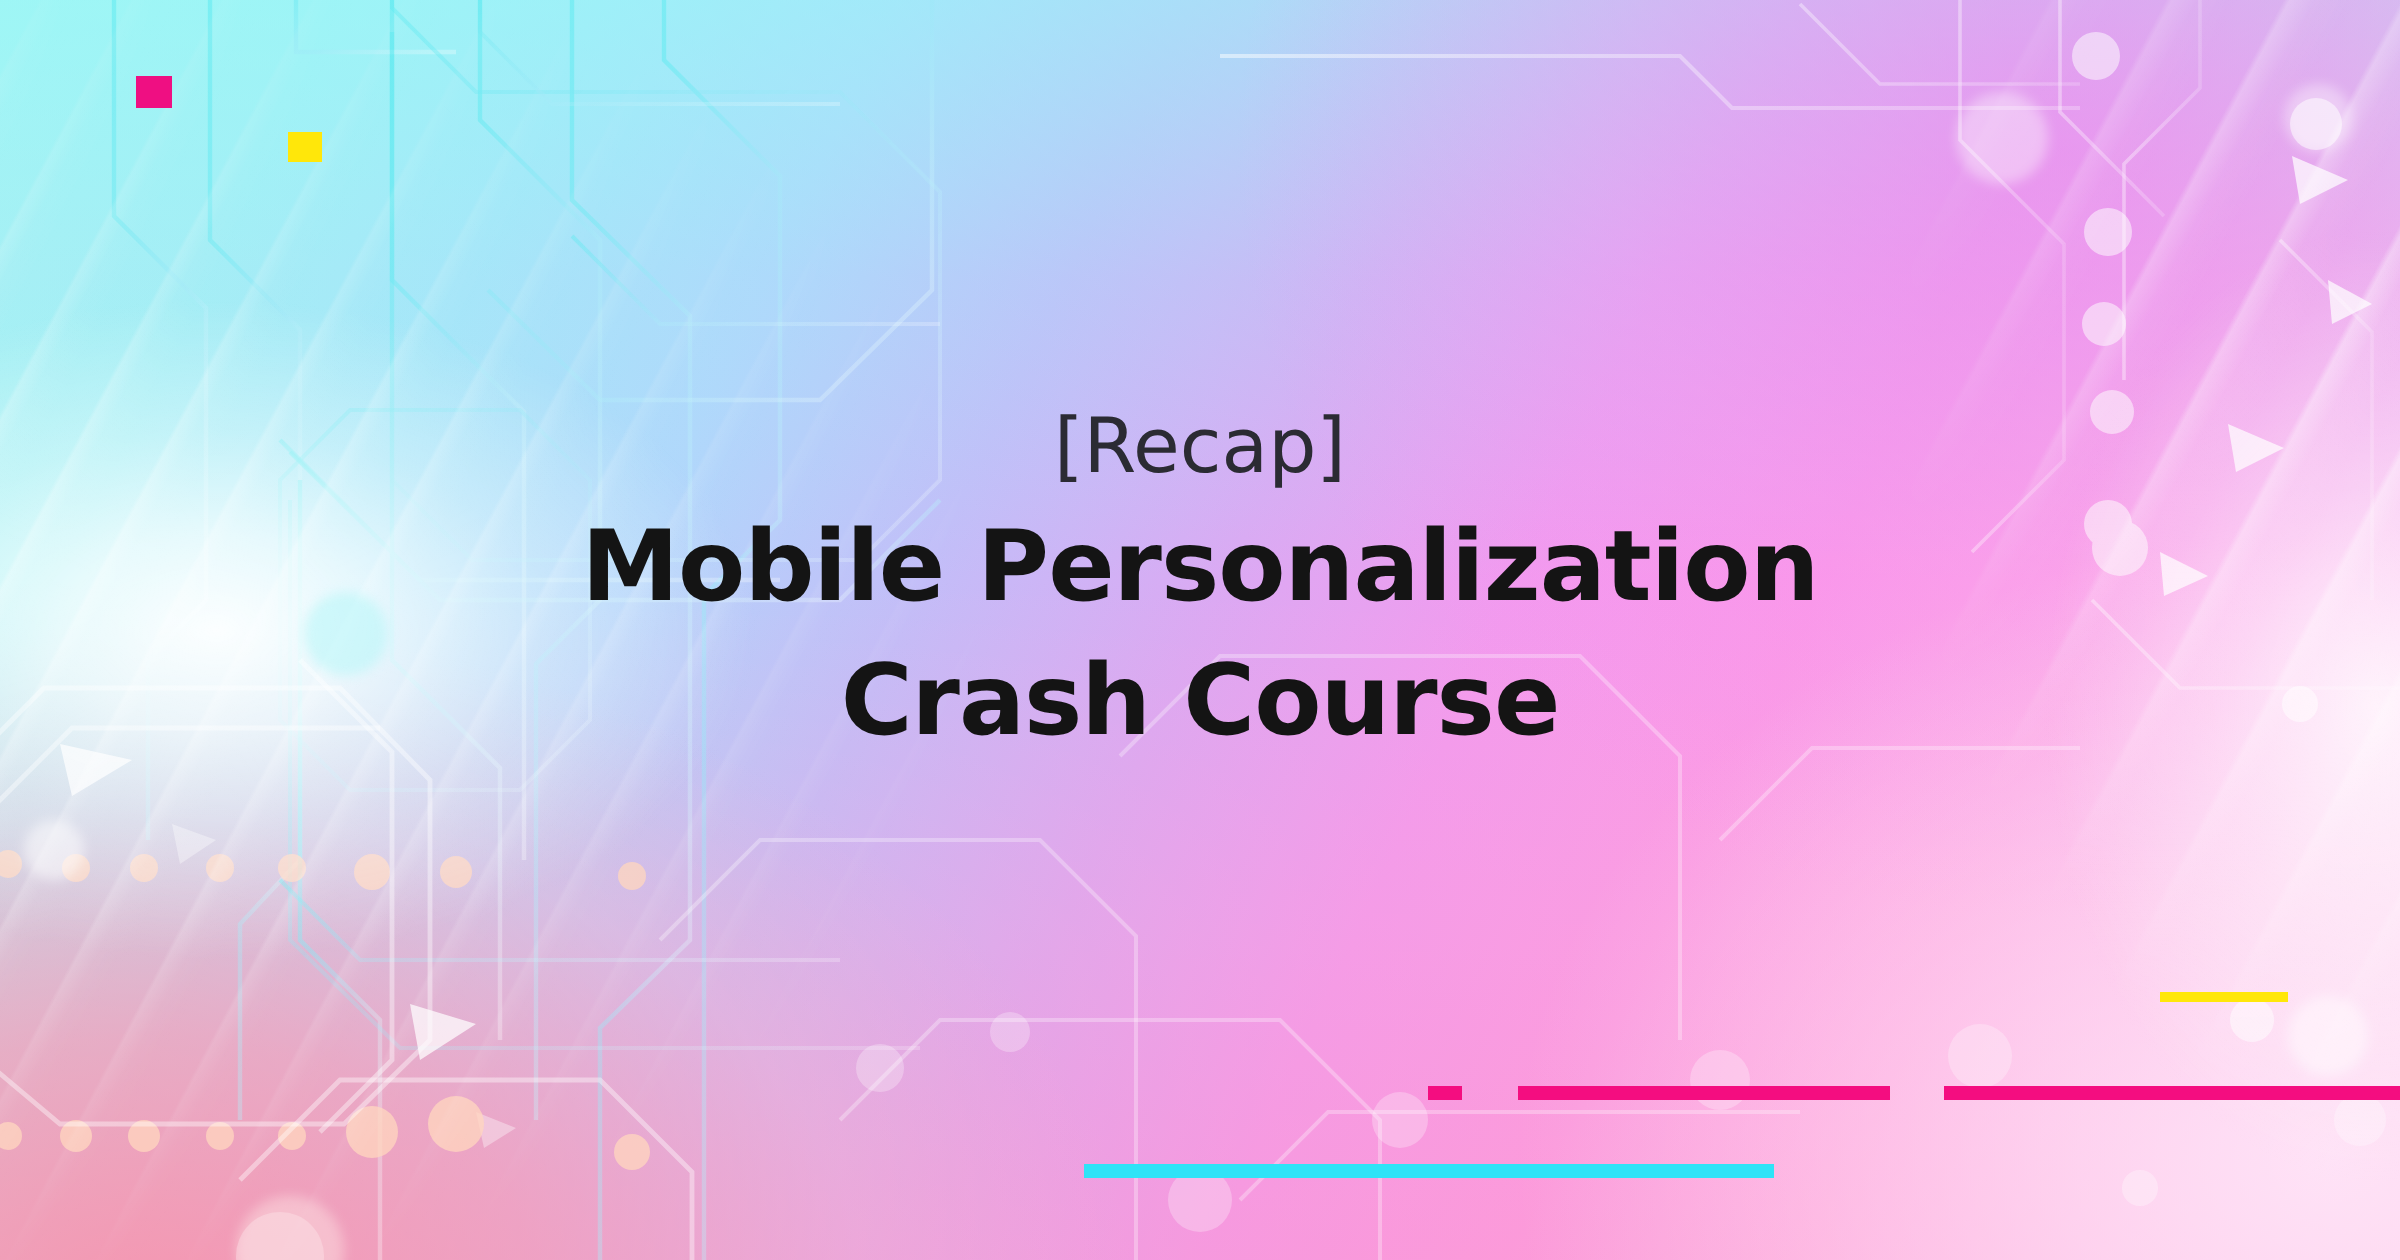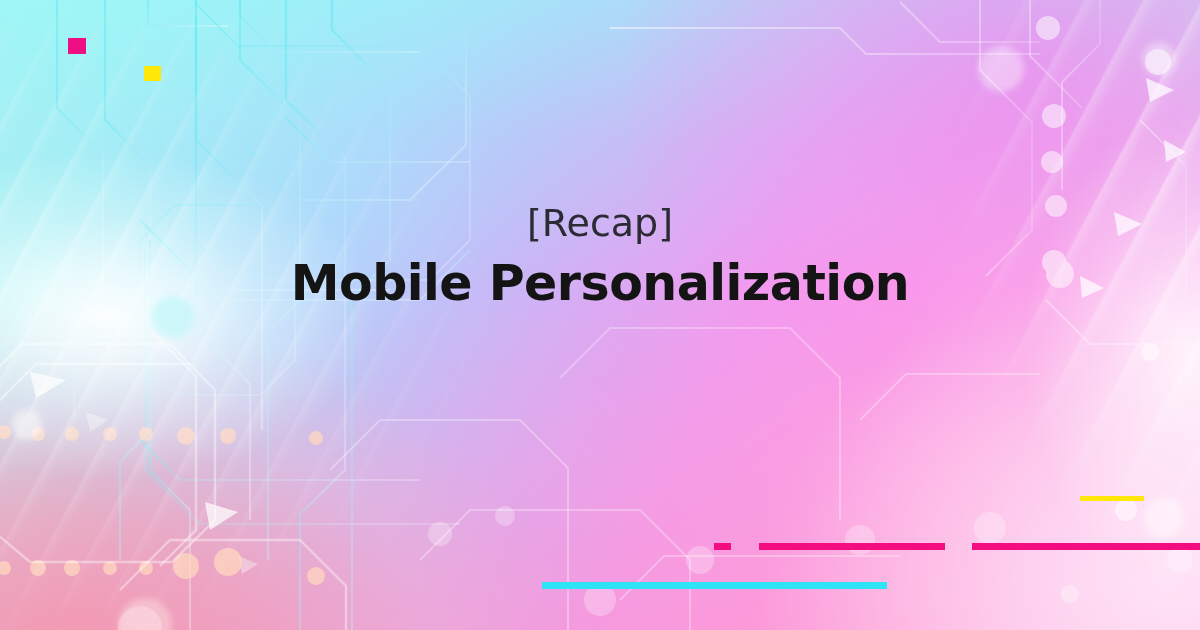--- a/index.html
+++ b/index.html
@@ -361,16 +361,17 @@
   <div class="accent-bar" style="left:1080px;top:496px;width:64px;height:5px;background:#ffe70a;"></div>
   <div class="accent-bar" style="left:714px;top:543px;width:17px;height:7px;background:#f40d80;"></div>
   <div class="accent-bar" style="left:759px;top:543px;width:186px;height:7px;background:#f40d80;"></div>
   <div class="accent-bar" style="left:972px;top:543px;width:228px;height:7px;background:#f40d80;"></div>
   <div class="accent-bar" style="left:542px;top:582px;width:345px;height:7px;background:#2fe3f7;"></div>
 
   <div id="title-block">
     <div id="eyebrow">[Recap]</div>
     <div id="headline">
       <span class="headline-line">Mobile Personalization</span>
+      <span class="headline-line">Crash Course</span>
     </div>
   </div>
 
 </div>
 
 </body></html>

